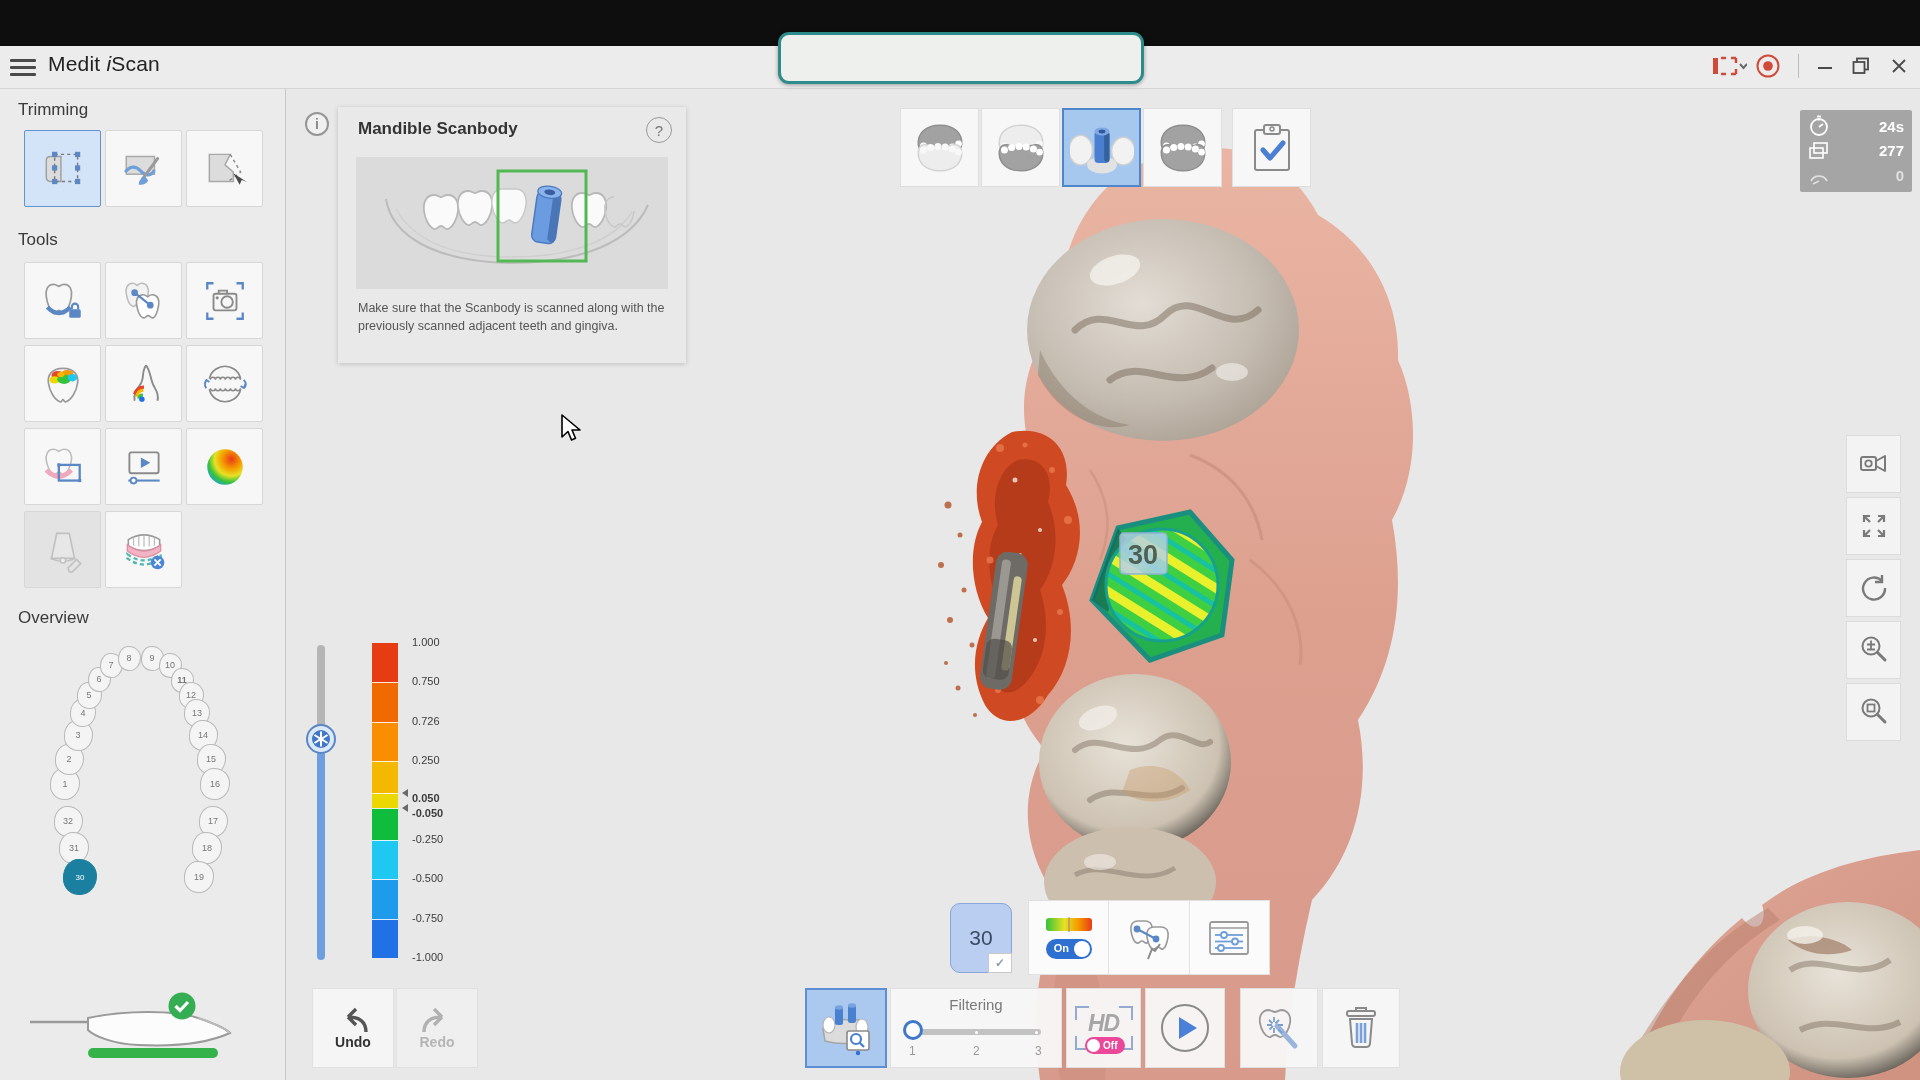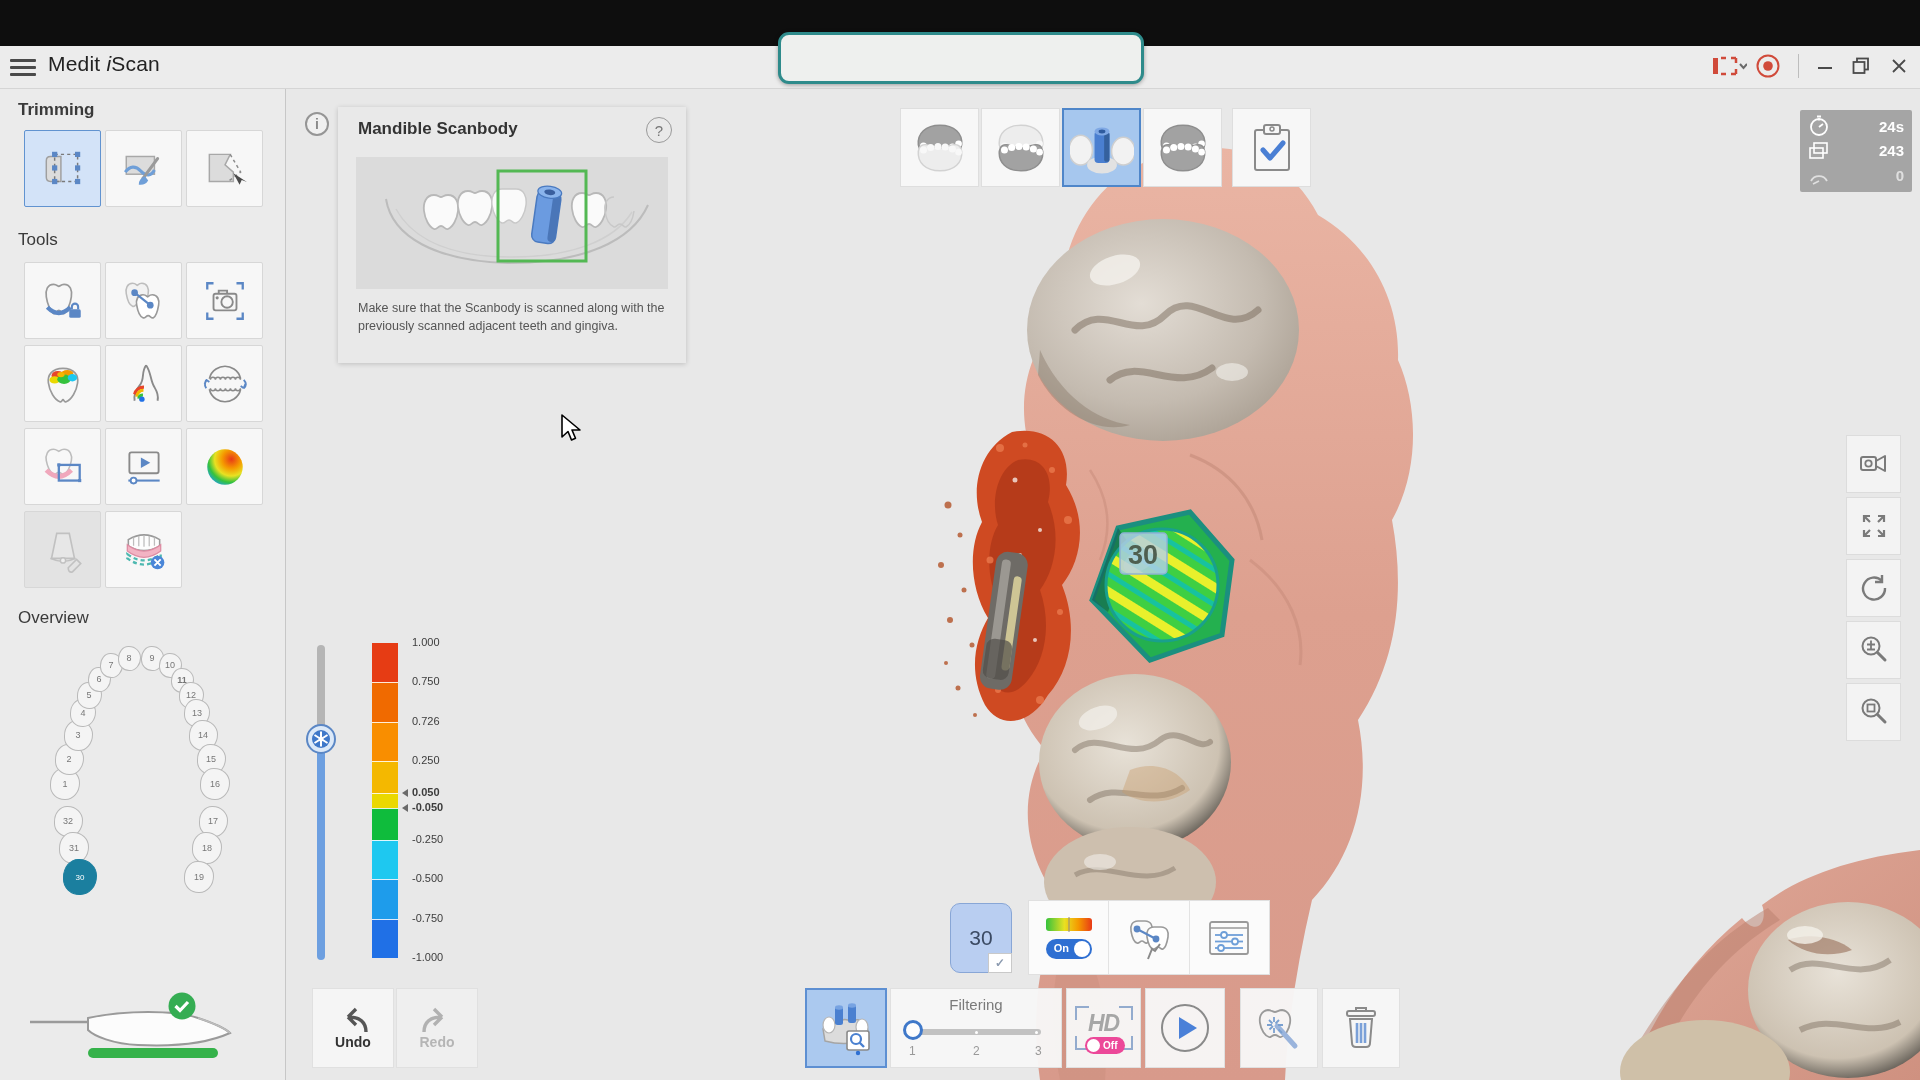--- a/index.html
+++ b/index.html
@@ -48,21 +48,21 @@
   .stats{left:1800px;top:110px;width:112px;height:82px;background:rgba(125,125,125,.62);border-radius:2px;z-index:4;
        display:flex;flex-direction:column;justify-content:space-around;padding:4px 8px;box-sizing:border-box;}
   .stat-row{display:flex;align-items:center;justify-content:space-between;height:22px;}
   .stat-val{color:#fff;font-size:15px;font-weight:bold;}
   
   .rt-btn{left:1846px;width:55px;height:58px;background:rgba(243,243,243,.95);border:1px solid #dcdcdc;z-index:4;
        display:flex;align-items:center;justify-content:center;box-sizing:border-box;}
   
   .scale-seg{position:absolute;left:0;width:26px;box-sizing:border-box;border-top:1px solid rgba(255,255,255,.85);}
   .scale-label{position:absolute;left:40px;font-size:11px;color:#3c3c3c;white-space:nowrap;}
-  .scale-label.bold{font-weight:bold;}
+  .scale-label.bold{font-weight:bold;margin-top:6px;}
   .scale-mark{position:absolute;left:30px;width:0;height:0;border-top:4px solid transparent;border-bottom:4px solid transparent;border-right:6px solid #6a6a6a;}
   
   .tile{background:rgba(247,247,247,.96);border:1px solid #e0e0e0;z-index:4;box-sizing:border-box;
        display:flex;align-items:center;justify-content:center;}
   .undo-label{font-size:14px;font-weight:bold;color:#333;}
   .tooth-btn{left:950px;top:903px;width:62px;height:70px;background:#b9cef1;border:1.5px solid #88a6d6;border-radius:10px;
        z-index:4;display:flex;align-items:center;justify-content:center;font-size:21px;color:#3b4a63;box-sizing:border-box;}
   .corner-check{position:absolute;right:-1px;bottom:-1px;width:22px;height:18px;background:#fff;border:1px solid #c9c9c9;
        display:flex;align-items:center;justify-content:center;font-size:12px;color:#8c9bb0;font-weight:bold;}
   .toggle-on{width:46px;height:20px;background:#2e6fd2;border-radius:10px;position:relative;margin-top:7px;}
@@ -265,21 +265,21 @@
       <rect x="1.5" y="5" width="11" height="11" fill="#ececec" stroke="#4a4a4a" stroke-width="1.8"></rect>
     </svg>
   </div>
   <div class="abs win-btn" style="left:1886px;">
     <svg width="16" height="16" viewBox="0 0 16 16">
         <path d="M2 2 L14 14 M14 2 L2 14" stroke="#4a4a4a" stroke-width="1.8"></path>
       </svg>
   </div>
 
   <div class="abs sidebar"></div>
-  <div class="abs sec-label" style="left:18px;top:100px;font-weight:bold;">Trimming</div>
+  <div class="abs sec-label" style="left:18px;top:100px;">Trimming</div>
 
   <div class="abs sq-btn sel" style="left:24px;top:130px;">
     <svg width="48" height="48" viewBox="0 0 46 46">
       <path d="M11 11 h10 v24 h-10 q-4 0 -4 -4 v-16 q0 -4 4 -4 z" fill="#dcdcdc" stroke="#9f9f9f" stroke-width="1.4"></path>
       <rect x="15" y="9" width="22" height="26" fill="none" stroke="#7a7a7a" stroke-width="1.4" stroke-dasharray="3 3"></rect>
       <g fill="#5b87c5">
           <rect x="12.5" y="6.5" width="5" height="5"></rect>
           <rect x="34.5" y="6.5" width="5" height="5"></rect>
       <rect x="12.5" y="32.5" width="5" height="5"></rect>
           <rect x="34.5" y="32.5" width="5" height="5"></rect>
@@ -547,21 +547,21 @@
         <circle cx="11" cy="12" r="8" fill="none" stroke="#fff" stroke-width="1.8"></circle>
         <path d="M9 1.5 h4 M11 3.5 v2 M11 12 l4 -3" stroke="#fff" stroke-width="1.8" fill="none"></path>
       </svg>
       <span class="stat-val">24s</span>
     </div>
     <div class="stat-row">
       <svg width="22" height="22" viewBox="0 0 22 22">
         <rect x="6" y="3" width="13" height="10" fill="none" stroke="#fff" stroke-width="1.6"></rect>
         <rect x="2" y="8" width="13" height="10" fill="rgba(125,125,125,0)" stroke="#fff" stroke-width="1.6"></rect>
       </svg>
-      <span class="stat-val">243</span>
+      <span class="stat-val">277</span>
     </div>
     <div class="stat-row" style="opacity:.65;">
       <svg width="22" height="22" viewBox="0 0 22 22">
         <path d="M3 16 A9 9 0 0 1 19 16" fill="none" stroke="#fff" stroke-width="1.8"></path>
         <path d="M11 16 L5 19" stroke="#fff" stroke-width="1.8"></path>
       </svg>
       <span class="stat-val">0</span>
     </div>
   </div>
 

